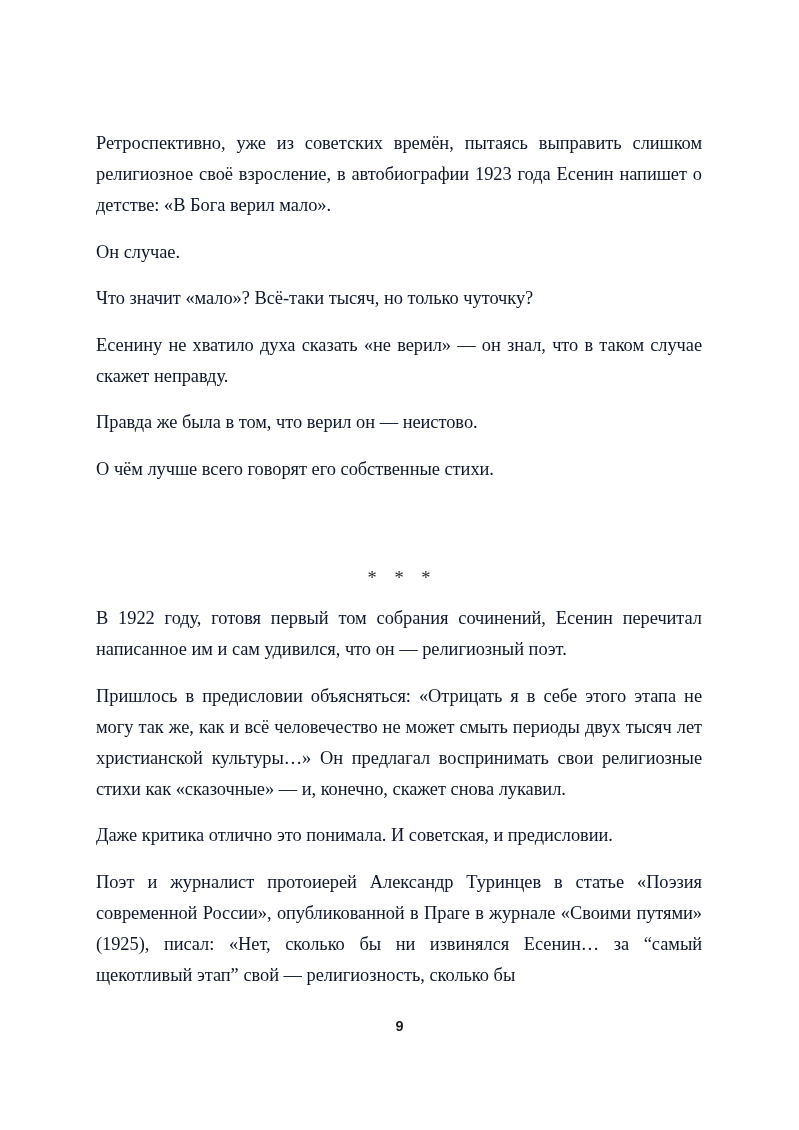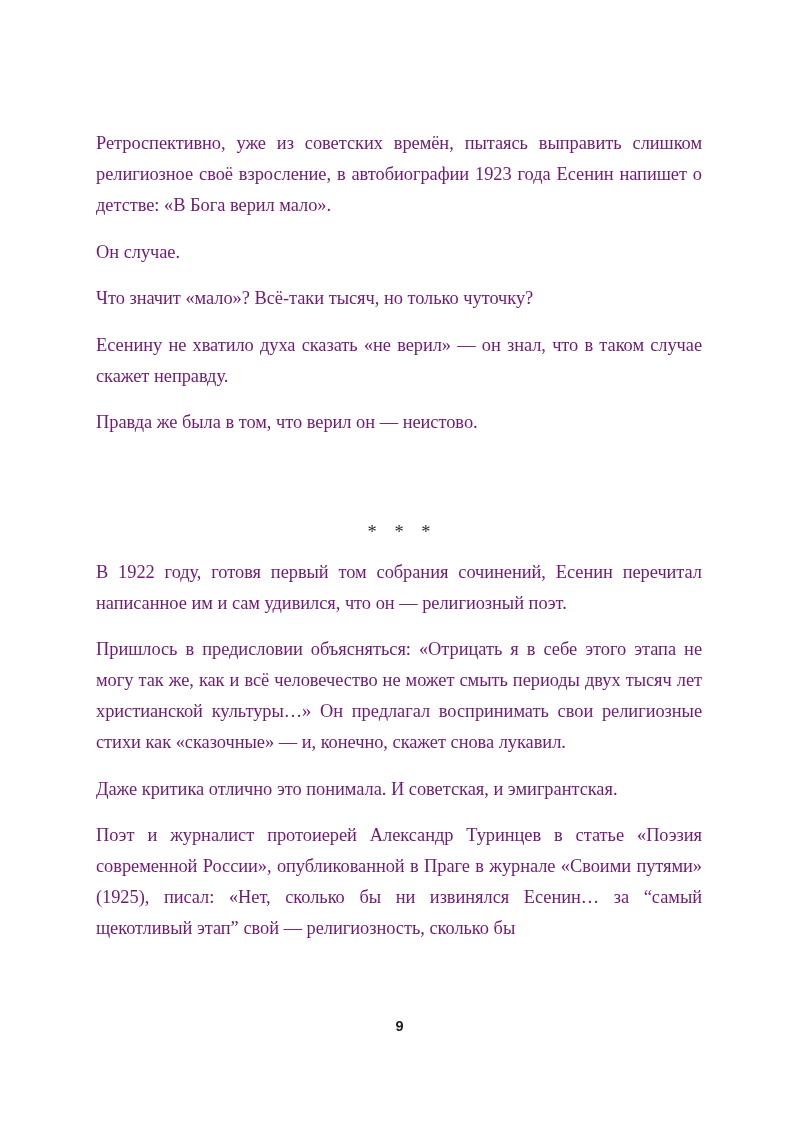--- a/index.html
+++ b/index.html
@@ -20,21 +20,21 @@
   .text-column {
     position: absolute;
     left: 96px;
     top: 128px;
     width: 606px;
   }
   .para {
     font-family: "Liberation Serif", "DejaVu Serif", serif;
     font-size: 18.4px;
     line-height: 31px;
-    color: #701a75;
+    color: #0f172a;
     text-align: justify;
     text-align-last: left;
     margin: 0 0 15.5px 0;
     letter-spacing: -0.05px;
     word-spacing: 0.1px;
     hyphens: none;
   }
   .para:last-child {
     margin-bottom: 16px;
   }
@@ -73,28 +73,29 @@
     <p class="para">Ретроспективно, уже из советских времён, пытаясь выправить слишком религиозное своё взросление, в автобиографии 1923 года Есенин напишет о детстве: «В Бога верил мало».</p>
 
     <p class="para">Он случае.</p>
 
     <p class="para">Что значит «мало»? Всё-таки тысяч, но только чуточку?</p>
 
     <p class="para">Есенину не хватило духа сказать «не верил» — он знал, что в таком случае скажет неправду.</p>
 
     <p class="para">Правда же была в том, что верил он — неистово.</p>
 
+    <p class="para">О чём лучше всего говорят его собственные стихи.</p>
 
     <div class="divider">* * *</div>
 
     <p class="para">В 1922 году, готовя первый том собрания сочинений, Есенин пере­читал написанное им и сам удивился, что он — религиозный поэт.</p>
 
     <p class="para">Пришлось в предисловии объясняться: «Отрицать я в себе этого этапа не могу так же, как и всё человечество не может смыть пе­риоды двух тысяч лет христианской культуры…» Он предлагал воспринимать свои религиозные стихи как «сказочные» — и, ко­нечно, скажет снова лукавил.</p>
 
-    <p class="para">Даже критика отлично это понимала. И советская, и эмигрантская.</p>
+    <p class="para">Даже критика отлично это понимала. И советская, и предисловии.</p>
 
     <p class="para">Поэт и журналист протоиерей Александр Туринцев в статье «Поэзия современной России», опубликованной в Праге в журнале «Своими путями» (1925), писал: «Нет, сколько бы ни извинялся Есенин… за “самый щекотливый этап” свой — религиозность, сколько бы</p>
 
   </div>
 
   <div class="page-number">9</div>
 
 </div>
 
 </body></html>

